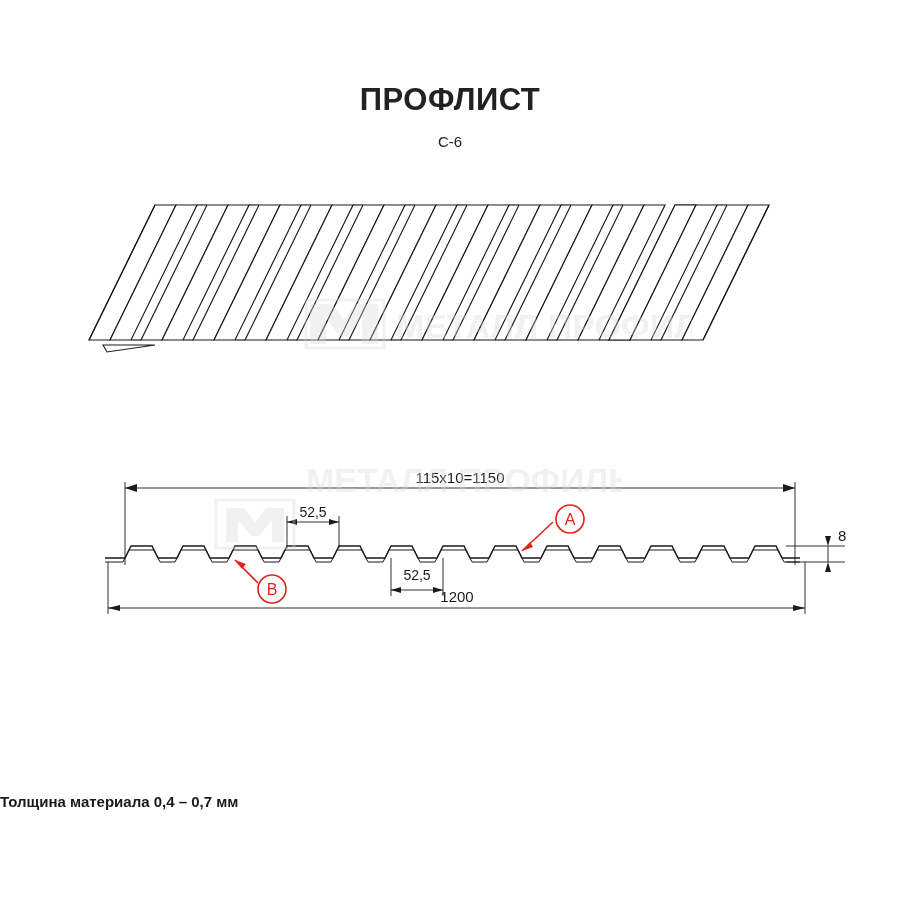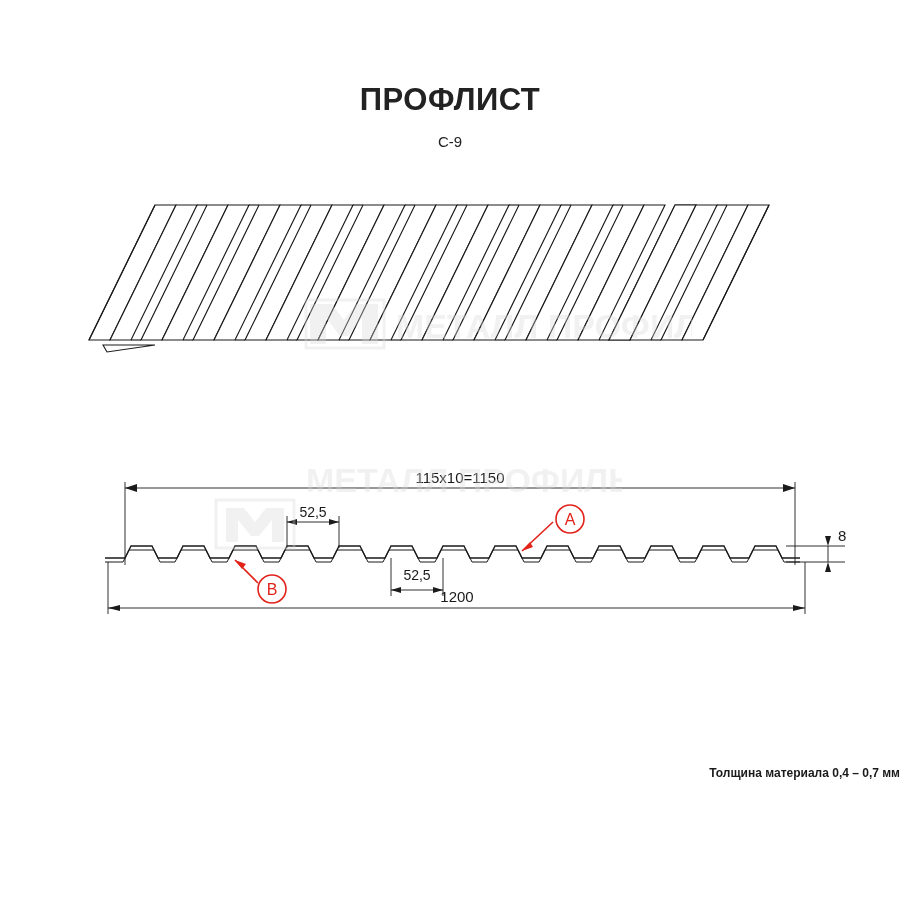--- a/index.html
+++ b/index.html
@@ -36,25 +36,25 @@
     position: absolute;
     top: 133px;
     left: 0;
     width: 900px;
     text-align: center;
     font-size: 15px;
     color: #222222;
   }
   .footnote {
     position: absolute;
-    top: 766px;
-    left: 0;
-    width: 900px;
-    text-align: right;
-    font-size: 12px;
+    top: 793px;
+    left: 0;
+    width: 900px;
+    text-align: left;
+    font-size: 15px;
     font-weight: bold;
     color: #1a1a1a;
   }
   .iso-wrap {
     position: absolute;
     left: 0;
     top: 180px;
     width: 900px;
     height: 220px;
   }
@@ -73,21 +73,21 @@
   .wm-top { left: 292px; top: 280px; }
   .wm-bot { left: 202px; top: 452px; }
   svg { display: block; }
 </style>
 </head>
 <body>
 
 <div class="page">
 
   <div class="title">ПРОФЛИСТ</div>
-  <div class="subtitle">С-9</div>
+  <div class="subtitle">С-6</div>
 
   <div class="iso-wrap">
     <svg width="900" height="220" viewBox="0 0 900 220">
       <g stroke="#1a1a1a" stroke-width="1.1" fill="none" stroke-linejoin="miter">
 
         <path d="M100 348 L100 348"></path>
 
         <path d="M103 165 L155 165 L107 172 L103 165 Z" transform="translate(0,0)"></path>
       </g>
 

